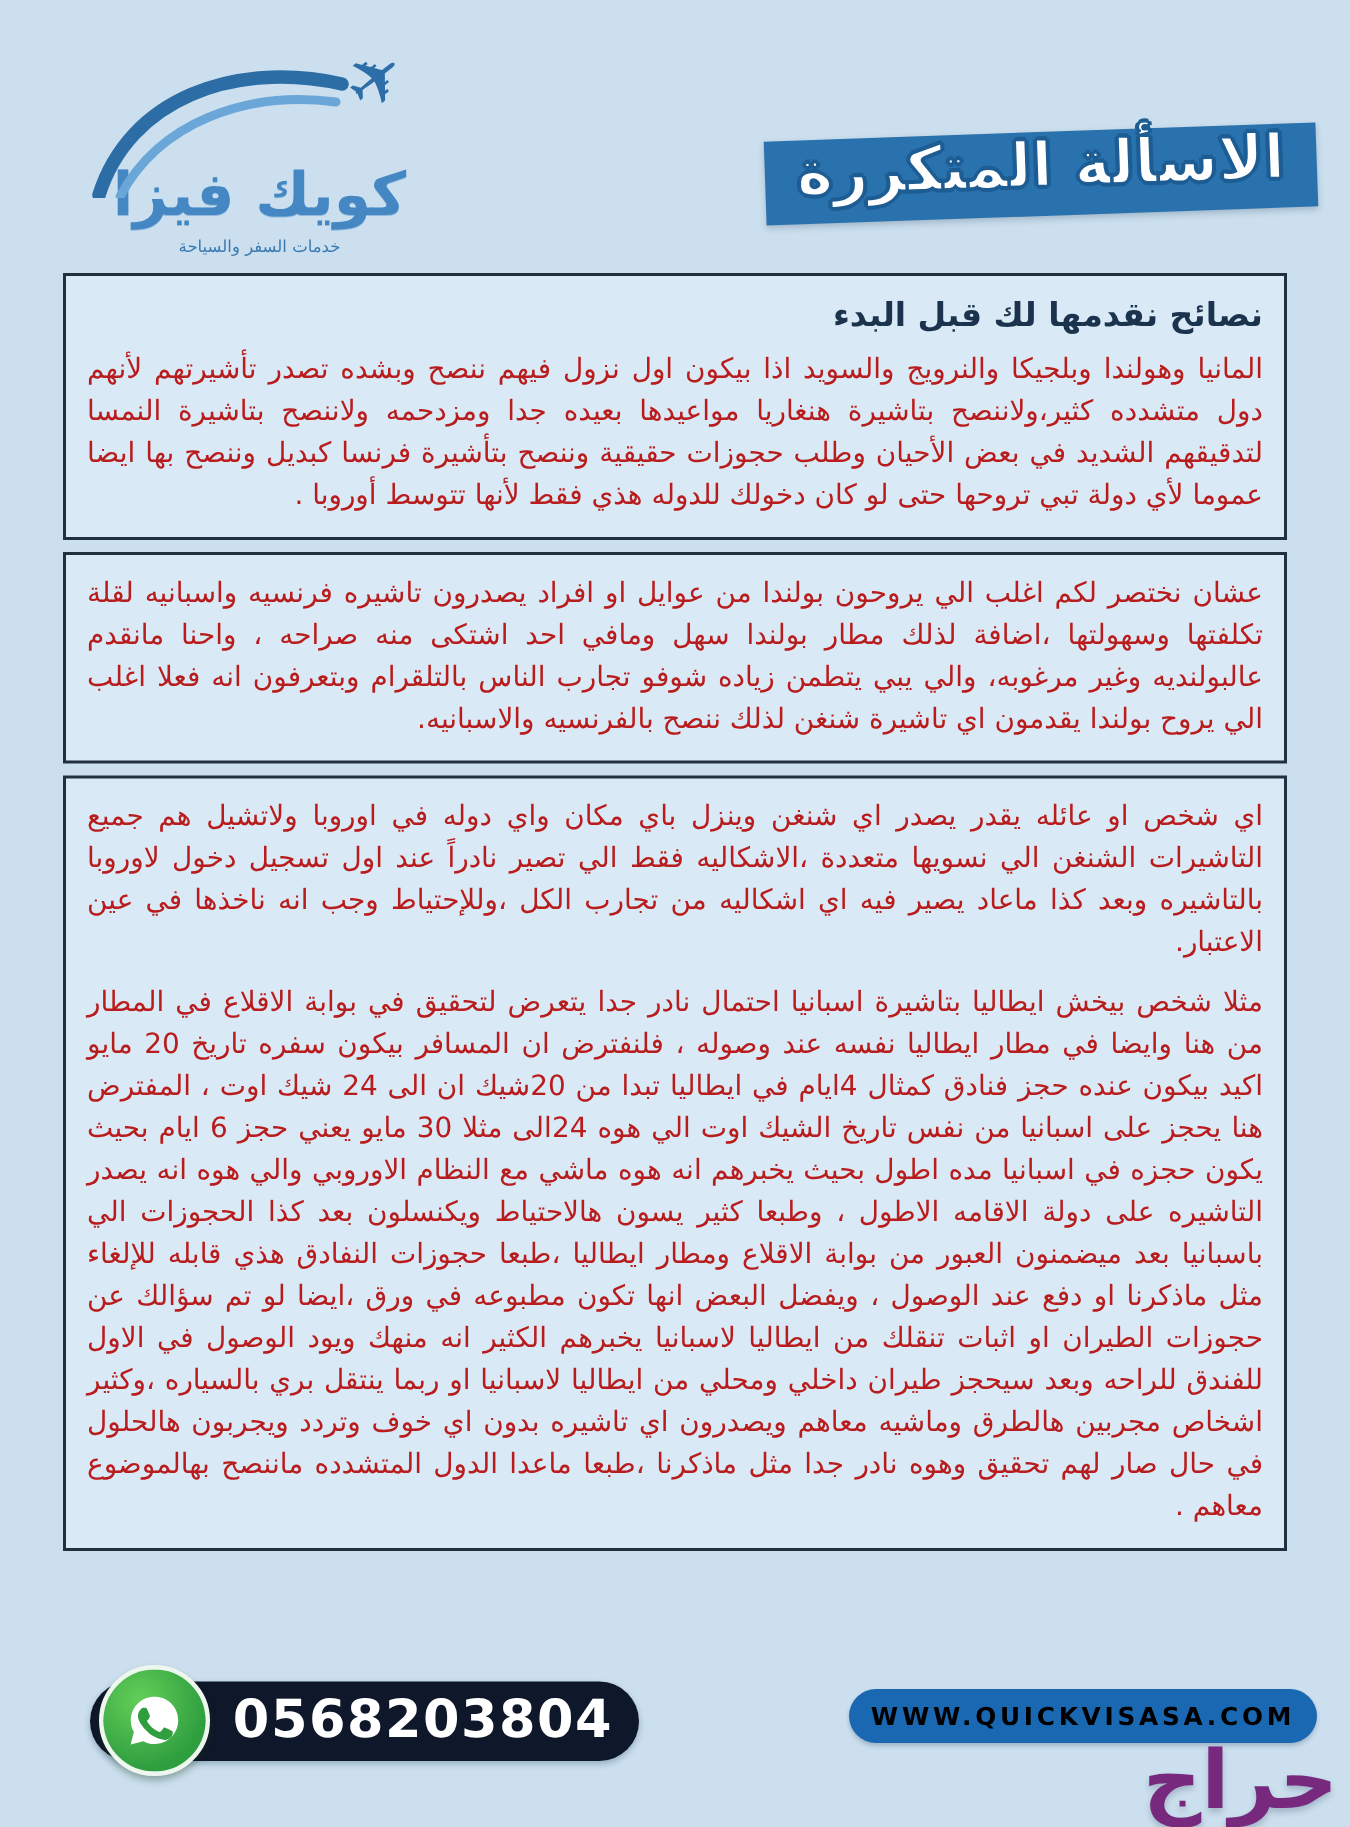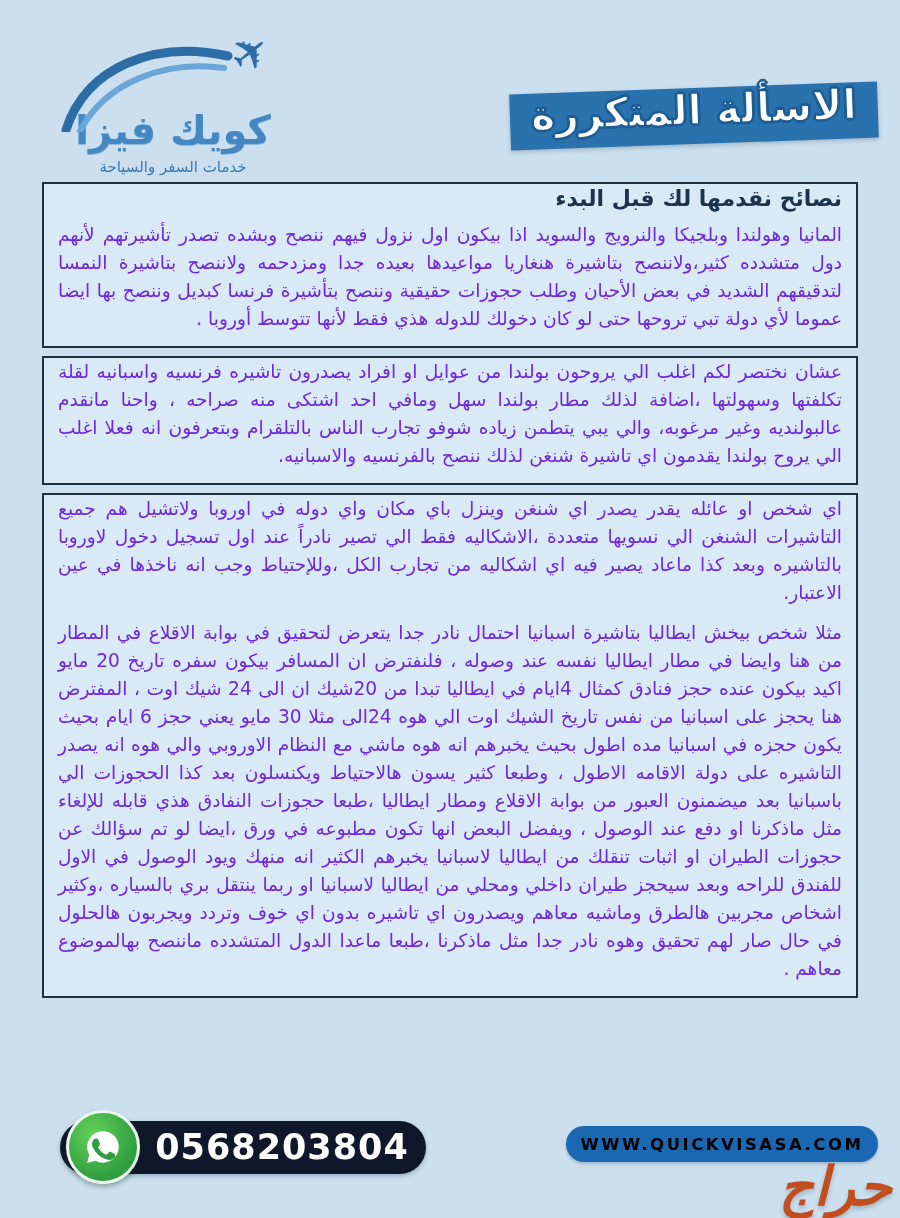--- a/index.html
+++ b/index.html
@@ -22,21 +22,21 @@
     position:absolute; right:28px; top:-4px;
     font-size:46px; color:#2e6ea8;
     transform:rotate(-38deg); display:inline-block;
   }
   .logo-title {
     font-size:40px; font-weight:bold; color:#4587c3;
     direction:rtl; line-height:1; margin-top:-18px;
     text-shadow:0 1px 0 #8fb9dd;
   }
   .logo-sub {
-    font-size:15px; color:#3a79b0; direction:rtl; margin-top:8px;
+    font-size:11px; color:#3a79b0; direction:rtl; margin-top:8px;
     letter-spacing:0.5px;
   }
 
   .banner {
     position:absolute; top:88px; right:22px; width:368px; height:56px;
     background:#2a72ae; transform:rotate(-2deg);
     box-shadow:0 2px 4px rgba(30,60,90,.25);
     display:flex; align-items:center; justify-content:center;
   }
   .banner-text {
@@ -48,38 +48,38 @@
   }
 
   
   .content {
     position:absolute; top:182px; left:42px; width:816px;
     display:flex; flex-direction:column; gap:8px;
   }
   .box {
     border:2px solid #20303e;
     background:#d9e9f6;
-    padding:0 14px 13px 14px;
+    padding:12px 14px 13px 14px;
     direction:rtl;
   }
   .box-heading {
     font-size:22px; font-weight:bold; color:#1d3document best2d3b;
     color:#1b334c; margin-bottom:6px; line-height:1.4;
   }
   .box-heading.red { color:#d7333f; }
   .heading-row { display:flex; align-items:center; gap:10px; margin-bottom:6px; }
   .heading-row .box-heading { margin-bottom:0; }
   .flag-pl {
     display:inline-block; width:36px; height:23px;
     background:linear-gradient(to bottom, #ffffff 50%, #d4213d 50%);
     border:1px solid #b9c4cc; box-shadow:0 1px 1px rgba(0,0,0,.15);
     flex:0 0 auto;
   }
   .box-text {
-    font-size:18.6px; color:#6d28d9; line-height:28px;
+    font-size:18.6px; color:#b91c1c; line-height:28px;
     text-align:justify; text-align-last:right;
   }
   .box-text + .box-text { margin-top:12px; }
 
   
   .wa-pill {
     position:absolute; left:60px; top:1121px; width:366px; height:53px;
     background:#0f172a; border-radius:27px;
     display:flex; align-items:center; justify-content:center;
     padding-left:78px;
@@ -102,23 +102,23 @@
     background:#1a67b2; border-radius:18px;
     display:flex; align-items:center; justify-content:center;
     box-shadow:0 2px 3px rgba(30,60,90,.25);
   }
   .site-text {
     color:#000000; font-size:16.5px; font-weight:bold; letter-spacing:2.5px;
     direction:ltr;
   }
   .watermark {
     position:absolute; right:8px; bottom:0px;
-    font-size:54px; font-weight:bold; color:#c2410c; direction:rtl;
+    font-size:54px; font-weight:bold; color:#701a75; direction:rtl;
     text-shadow:0 3px 4px rgba(120,140,160,.55);
-    opacity:.92; letter-spacing:4px;font-style:italic;
+    opacity:.92; letter-spacing:4px;
   }
 </style>
 </head>
 <body>
 
 <div class="logo">
   <div class="logo-art">
     <svg class="logo-swoosh" width="190" height="98" viewBox="0 0 190 98">
       <path d="M10,96 C30,32 100,6 172,22" stroke="#2c6da6" stroke-width="9" fill="none" stroke-linecap="round"></path>
       <path d="M24,97 C50,48 108,26 168,34" stroke="#6aa6d8" stroke-width="6" fill="none" stroke-linecap="round"></path>

